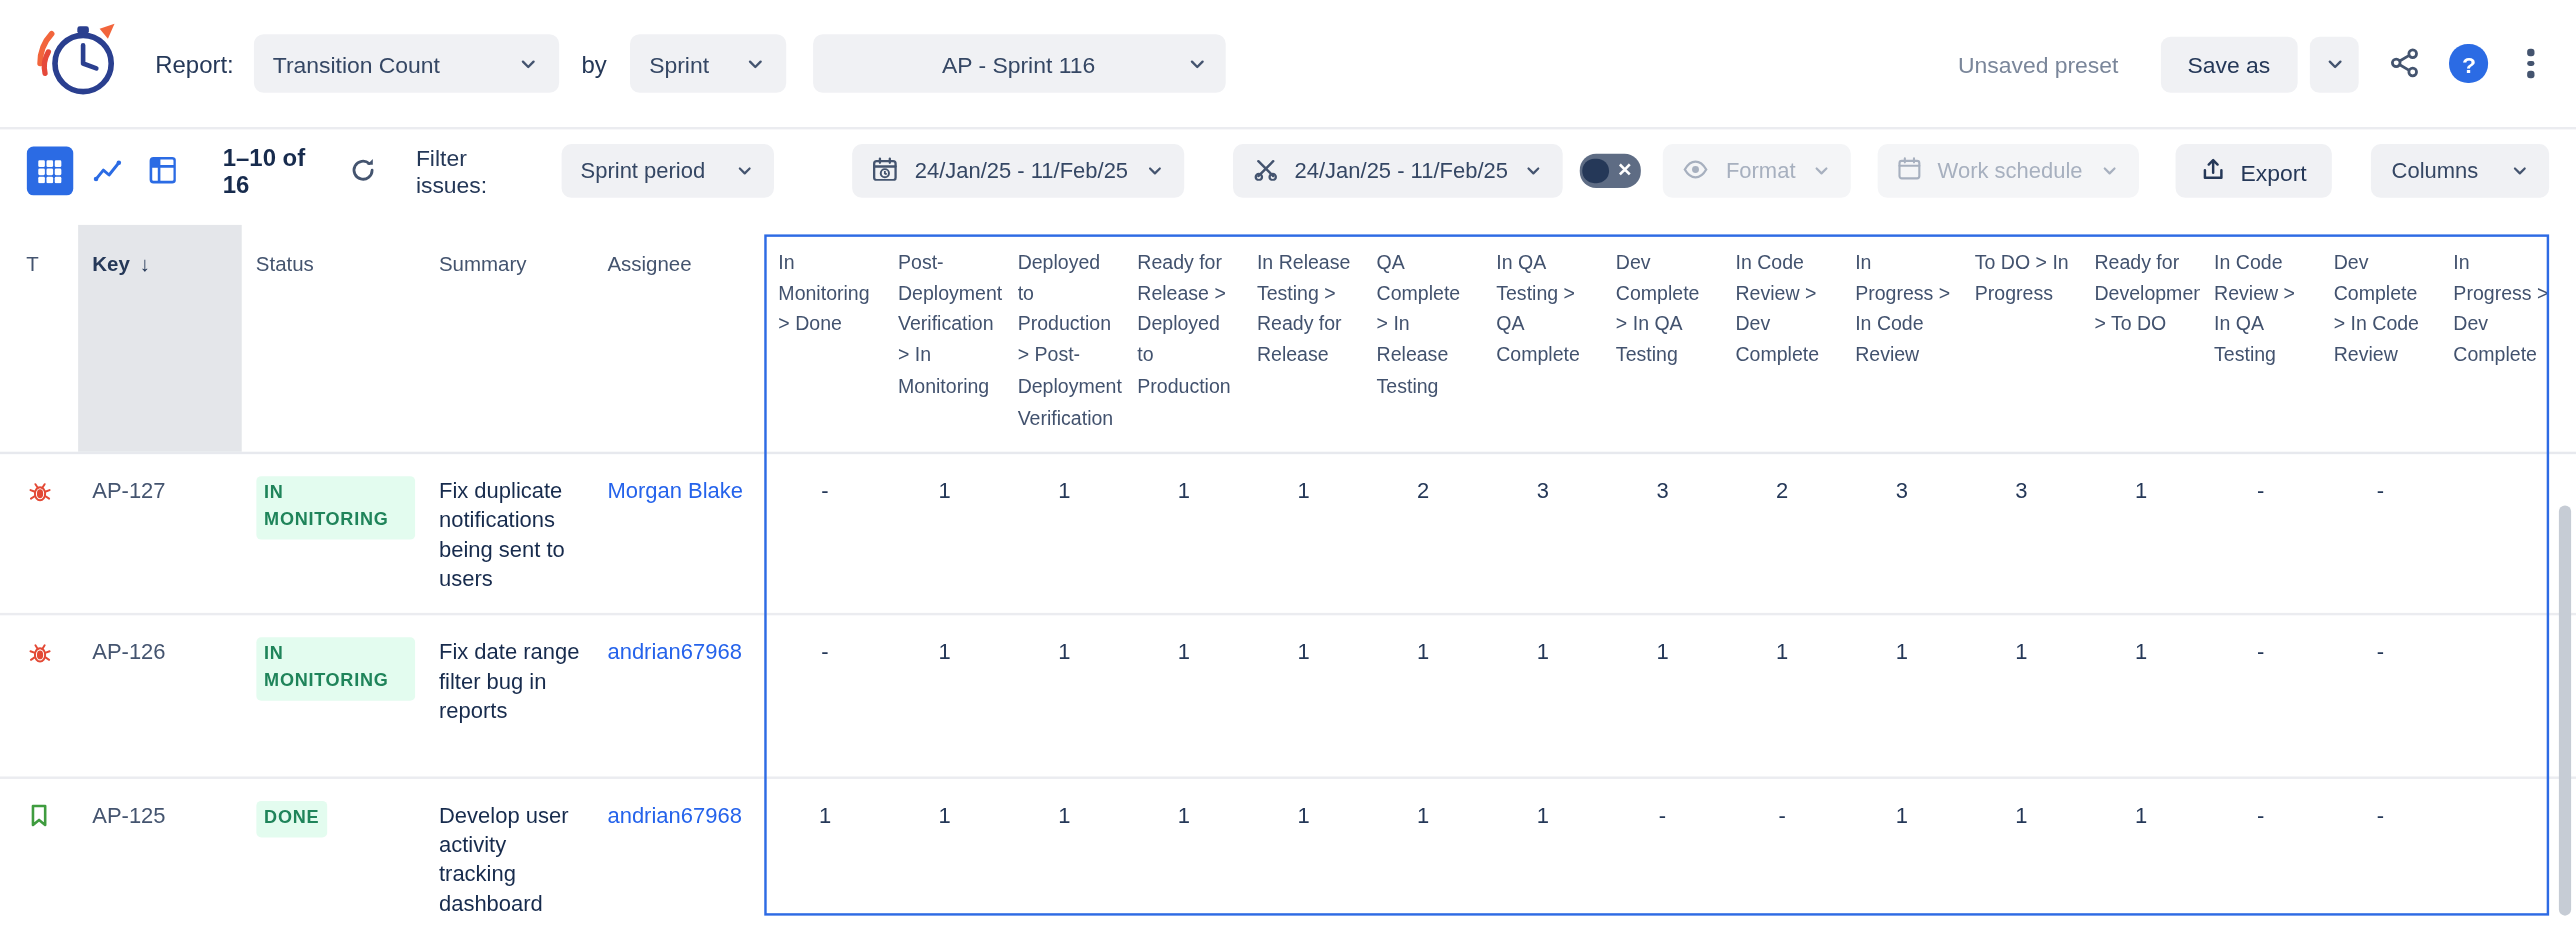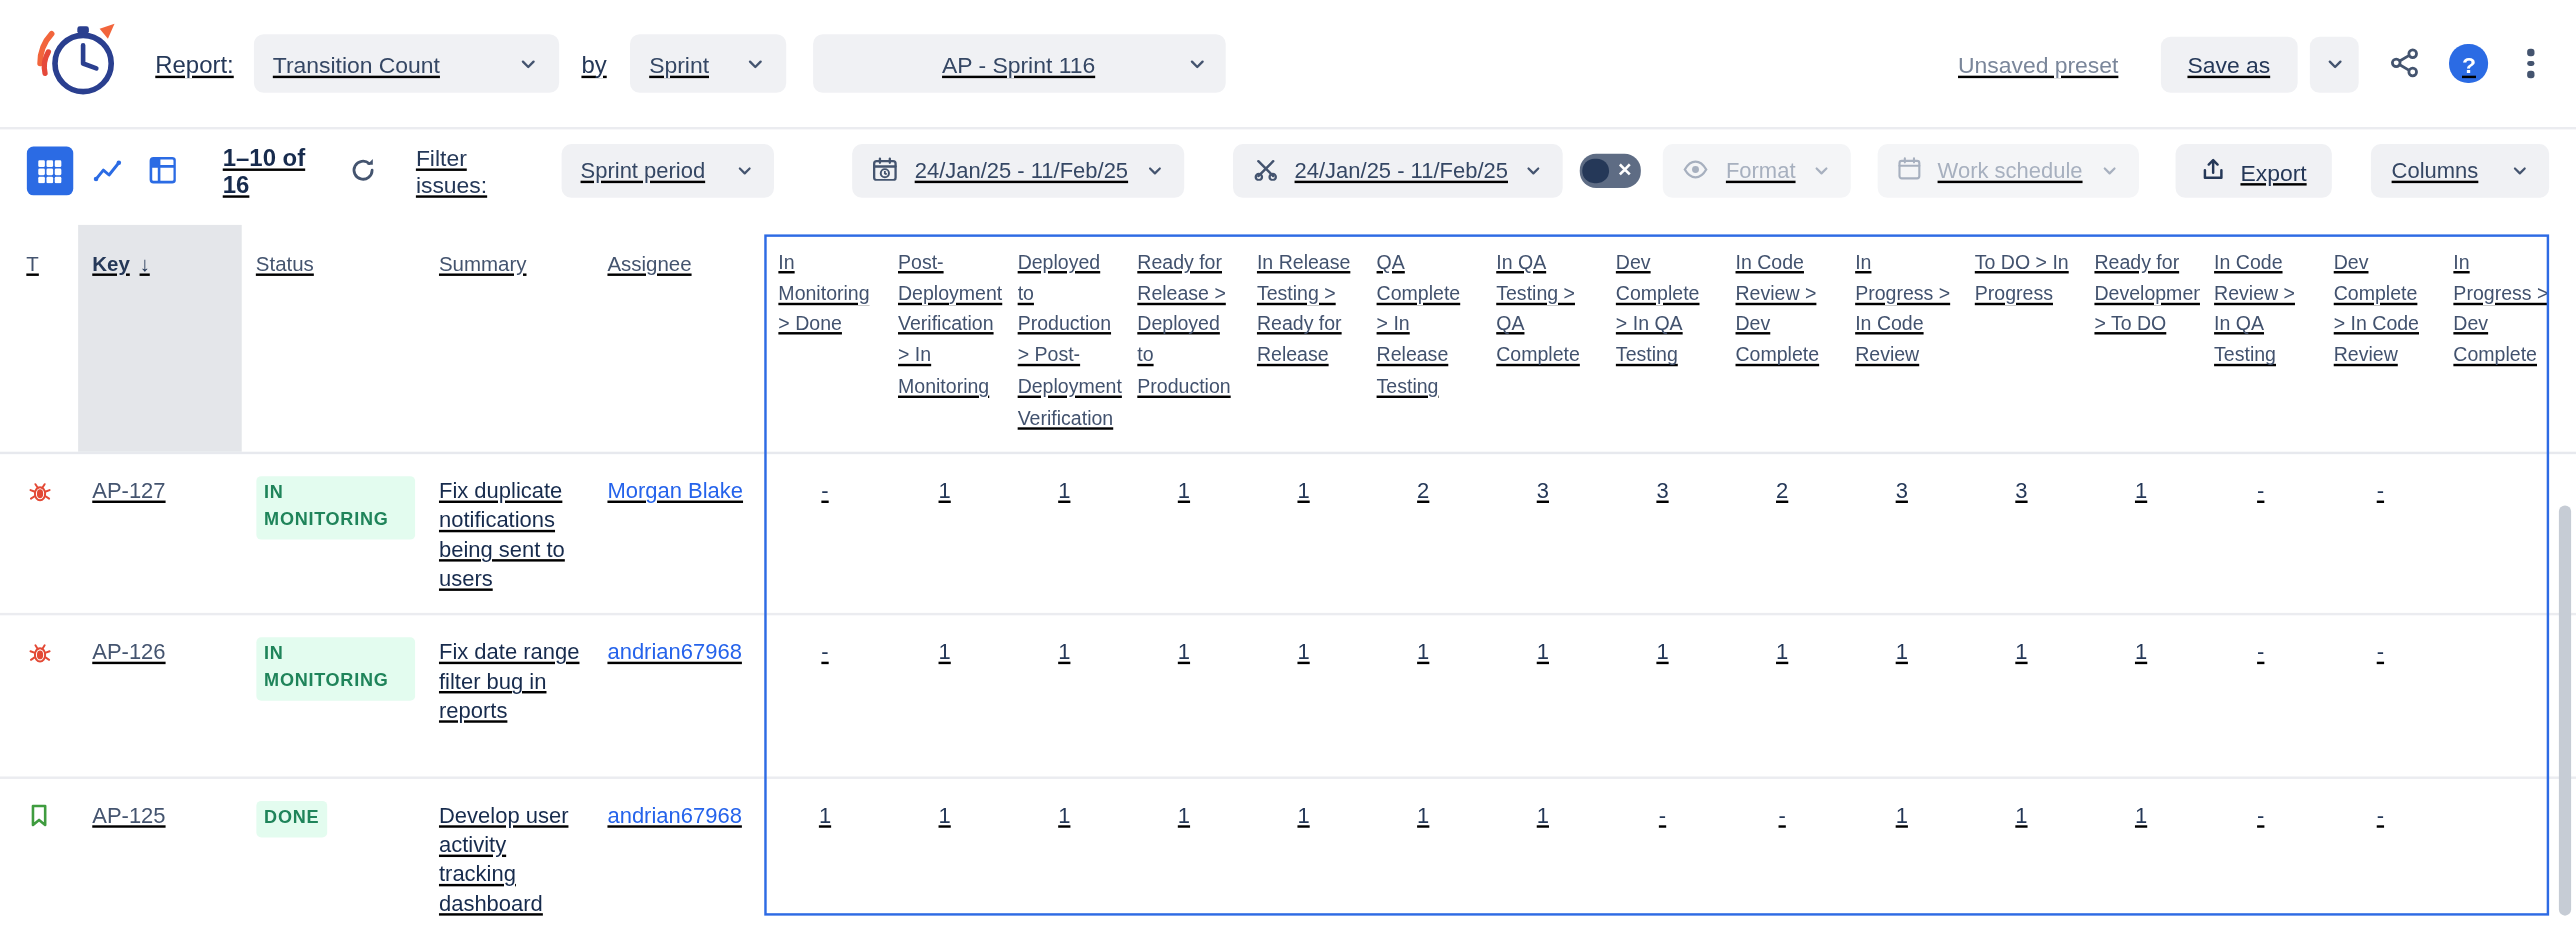--- a/index.html
+++ b/index.html
@@ -1,16 +1,16 @@
 <!DOCTYPE html>
 <html style="font-size:10.8px"><head>
 <meta charset="utf-8">
 <style>
   html,body{margin:0;padding:0;background:#eef0f3;}
-  .stage{width:2576px;height:939px;overflow:hidden;background:#fff;text-decoration:underline;}
+  .stage{width:2576px;height:939px;overflow:hidden;background:#fff;}
   .viewport{width:1055px;height:385px;transform:scale(2.4417);transform-origin:0 0;
     background:#fff;font-family:"Liberation Sans",sans-serif;color:#172b4d;position:relative;overflow:hidden;}
 
   
   .app-header{height:52px;display:flex;align-items:center;padding:0 10.8px;border-bottom:0.7px solid #ebecf0;}
   .logo{width:42px;height:42px;flex:0 0 auto;margin-right:10.8px;cursor:pointer;}
   .report-label{font-size:9.8px;color:#253858;margin-right:8px;}
   .pill{display:inline-flex;align-items:center;gap:6.7px;background:#f0f1f4;border-radius:4px;height:24px;
     padding:0 8px;font-size:9.4px;color:#354764;cursor:pointer;white-space:nowrap;user-select:none;}
   .pill .chev{display:inline-flex;align-items:center;}

